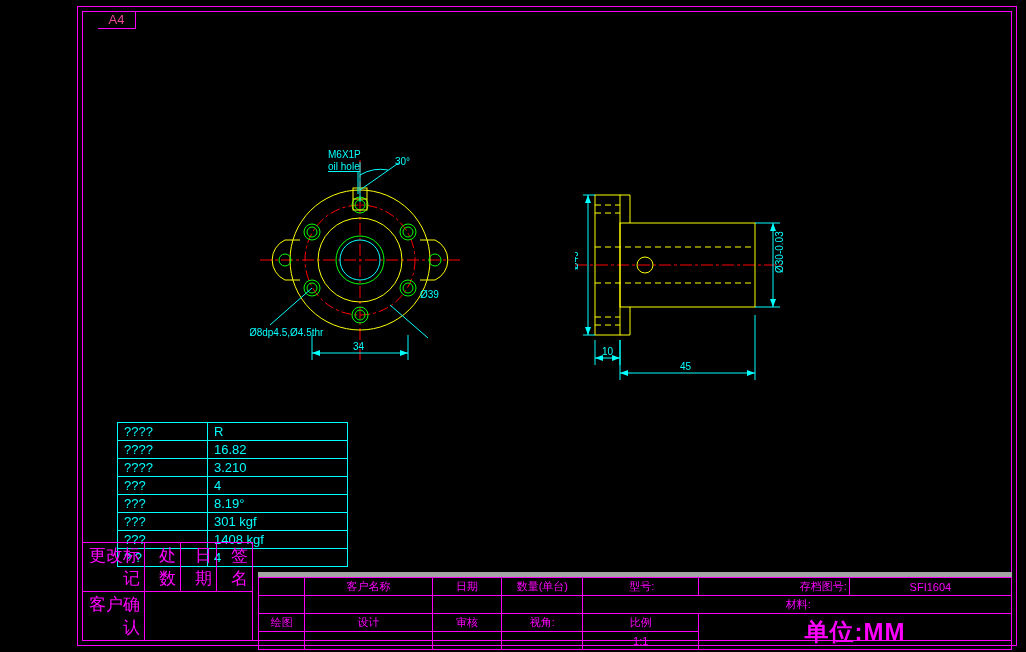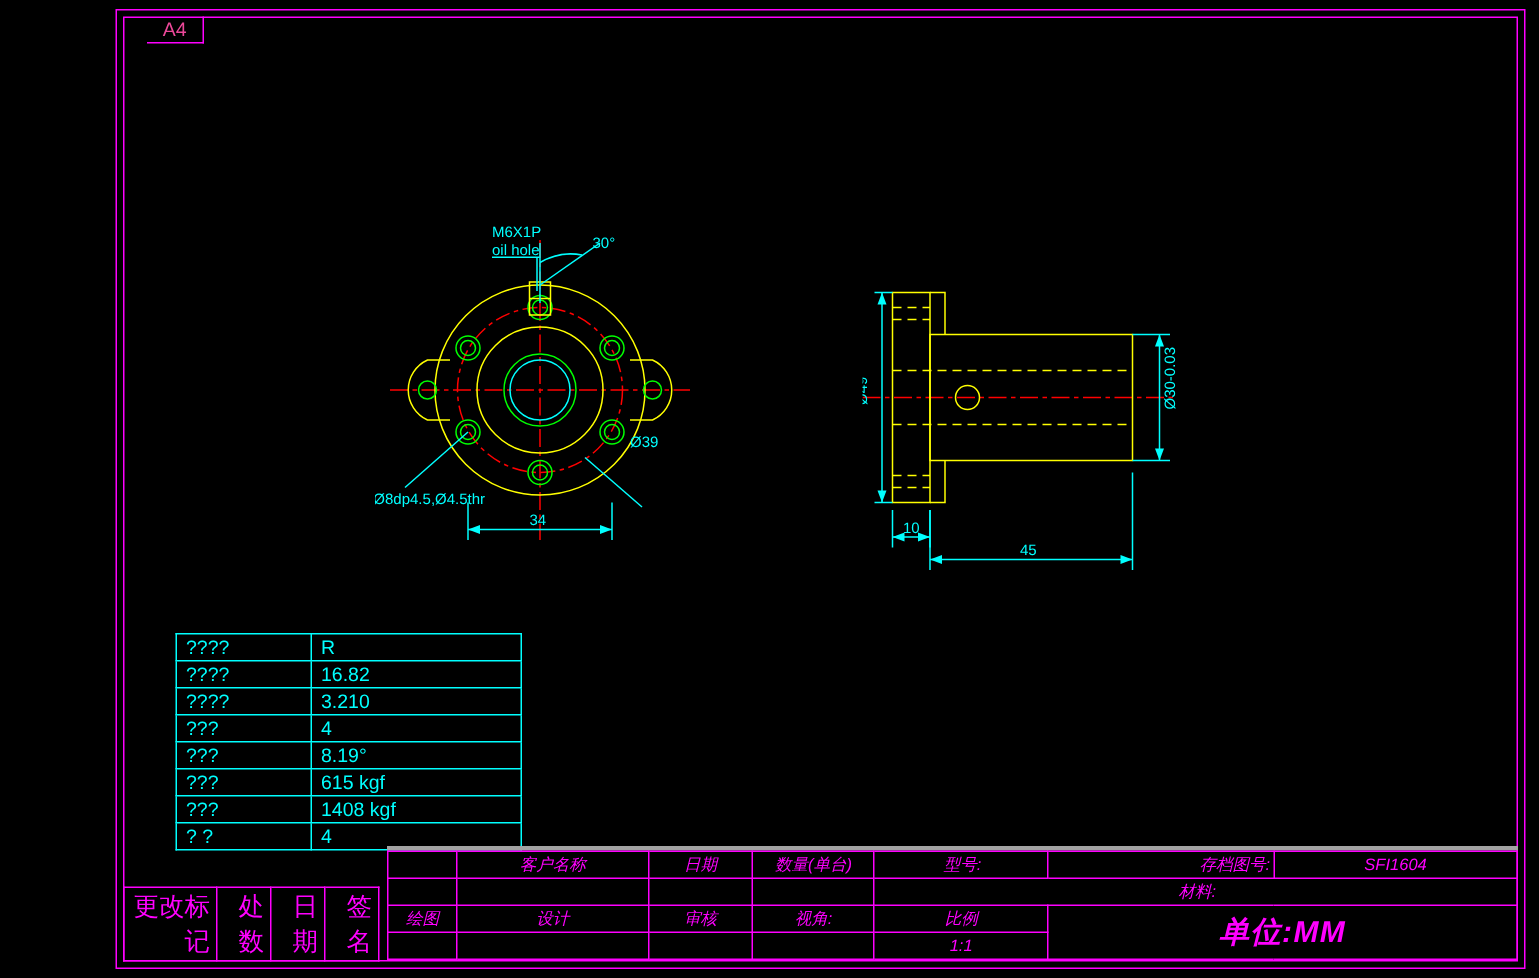--- a/index.html
+++ b/index.html
@@ -14,24 +14,24 @@
 .red { stroke: #f00; fill: none; }
 .green { stroke: #0f0; fill: none; }
 .dim-text { fill: #0ff; font-size: 10px; font-family: Arial; }
 .anno-text { fill: #0ff; font-size: 10px; font-family: Arial; }
 
 .spec-table { position: absolute; left: 117px; top: 422px; border-collapse: collapse; }
 .spec-table td { border: 1px solid #0ff; color: #0ff; font-size: 13px; padding: 0 6px; height: 18px; vertical-align: middle; }
 .spec-table td:first-child { width: 90px; }
 .spec-table td:last-child { width: 140px; }
 
-.title-block { position: absolute; left: 82px; bottom: 12px; right: 14px; border-top: 3px solid #a3a3a3; font-style: italic; }
+.title-block { position: absolute; left: 82px; bottom: 2px; right: 14px; border-top: 5px solid #a3a3a3; }
 .title-block table { border-collapse: collapse; width: 100%; }
 .title-block td { border: 1px solid #f0f; color: #f0f; font-size: 11px; text-align: center; padding: 1px 2px; height: 18px; vertical-align: middle; }
-.unit-text { color: #f0f; font-size: 20px; font-weight: bold; letter-spacing: 1px; }
+.unit-text { color: #f0f; font-size: 24px; font-weight: bold; letter-spacing: 1px; }
 .left-block { position: absolute; left: 82px; bottom: 11px; }
 .left-block table { border-collapse: collapse; }
 .left-block td { border: 1px solid #f0f; color: #f0f; font-size: 17px; text-align: right; padding: 1px 4px; height: 16px; }
 </style>
 </head>
 <body>
 
 <div class="frame-outer frame-1"></div>
 <div class="frame-outer frame-2"></div>
 <div class="a4-box">A4</div>
@@ -164,41 +164,45 @@
   <tr>
         <td>???</td>
         <td>4</td>
       </tr>
   <tr>
         <td>???</td>
         <td>8.19°</td>
       </tr>
   <tr>
         <td>???</td>
-        <td>615 kgf</td>
+        <td>301 kgf</td>
       </tr>
   <tr>
         <td>???</td>
         <td>1408 kgf</td>
       </tr>
   <tr>
         <td>?  ?</td>
         <td>4</td>
       </tr>
 </tbody>
   </table>
 
 <div class="left-block">
   <table>
     <tbody>
         <tr>
       <td style="width:62px">更改标记</td>
       <td style="width:36px">处数</td>
       <td style="width:36px">日期</td>
       <td style="width:36px">签名</td>
+    </tr>
+    <tr>
+      <td>客户确认</td>
+      <td colspan="3"></td>
     </tr>
   </tbody>
     </table>
 </div>
 
 <div class="title-block" style="left:258px;">
   <table>
     <tbody>
         <tr>
       <td style="width:40px"></td>

